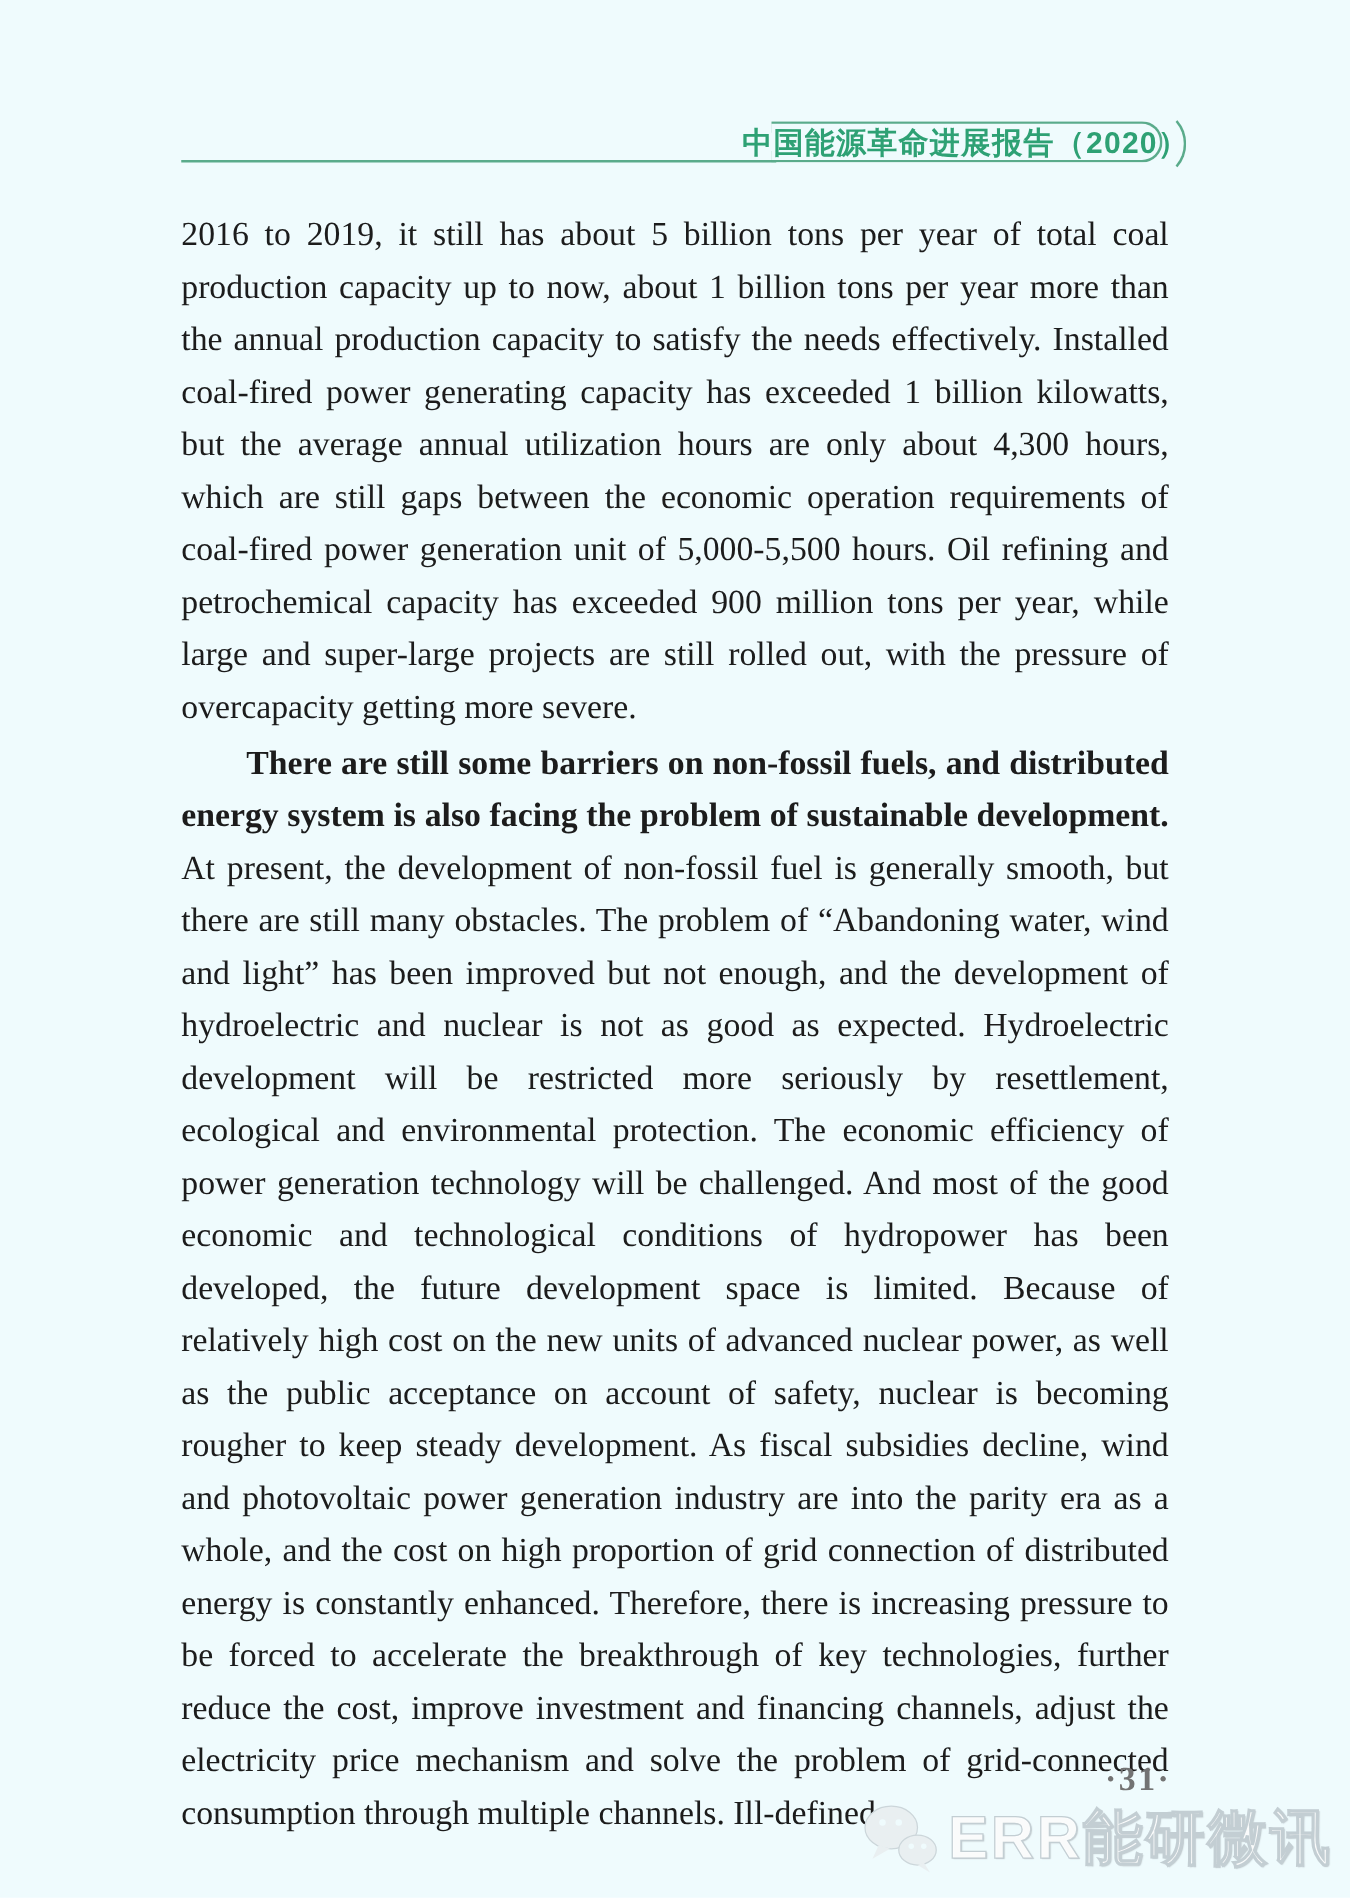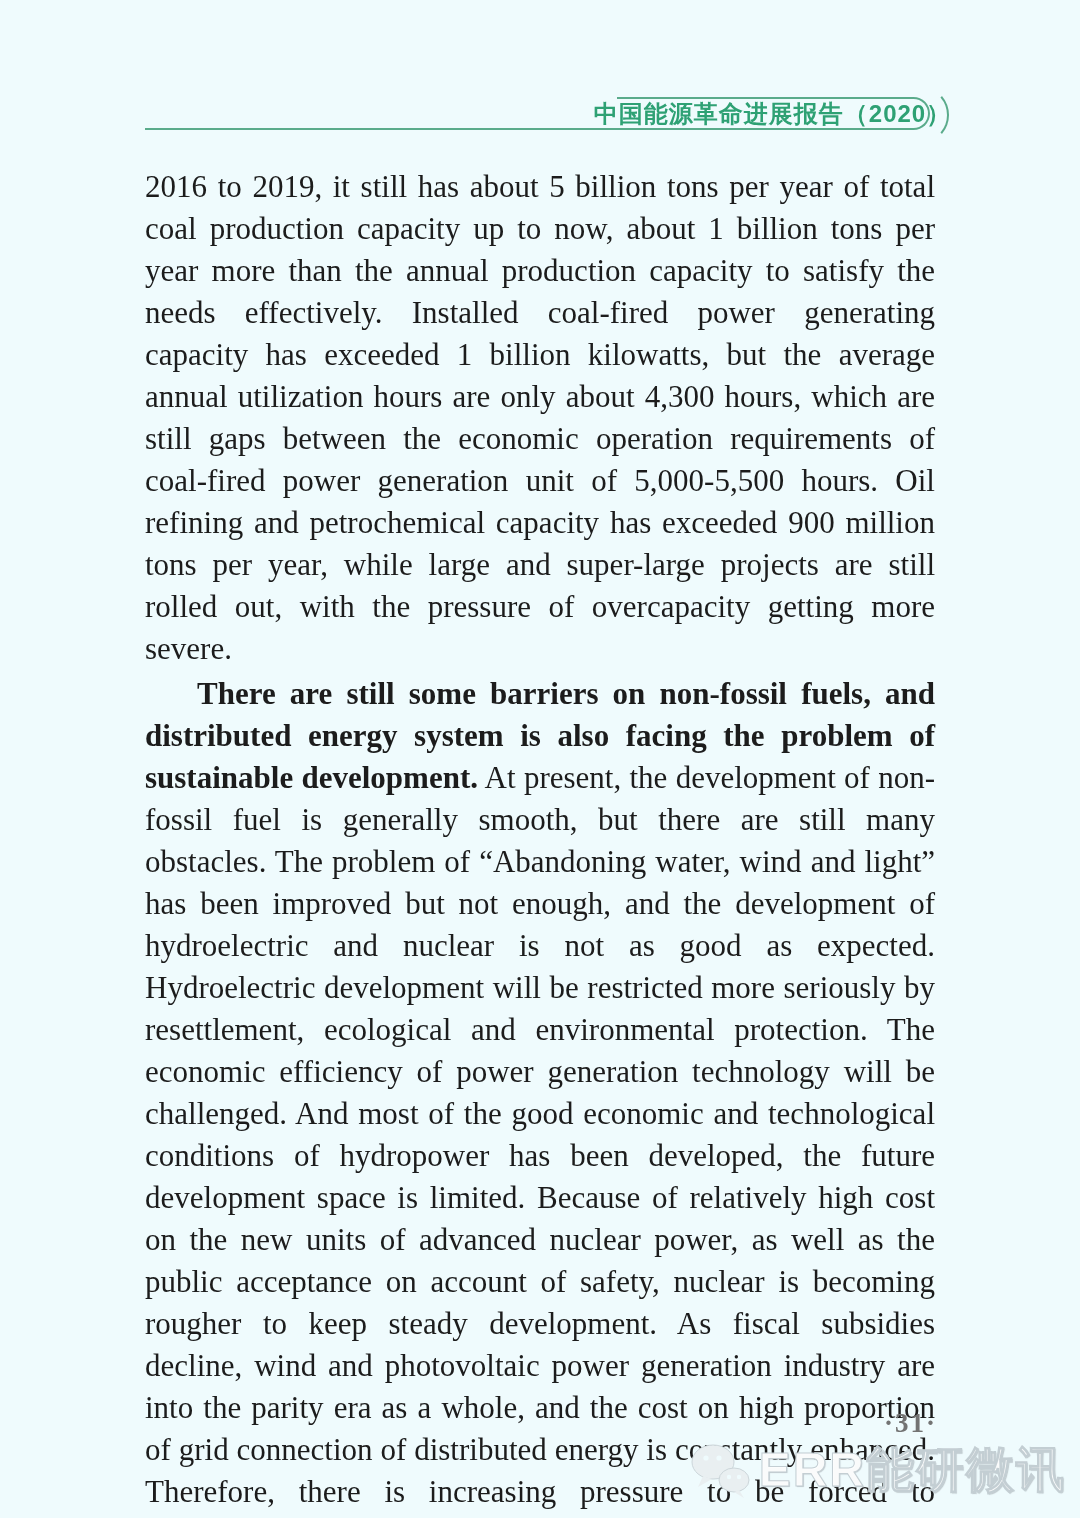--- a/index.html
+++ b/index.html
@@ -59,21 +59,21 @@
 
   
   .body-text {
     position: absolute;
     left: 145px;
     top: 166px;
     width: 790px;
   }
   .para {
     margin: 0;
-    font-size: 31px;
+    font-size: 27px;
     line-height: 42px;
     color: var(--body-text, #1c1c1c);
     text-align: justify;
   }
   .para.indent {
     text-indent: 52px;
     margin-top: 3px;
   }
   .para strong {
     font-weight: bold;

